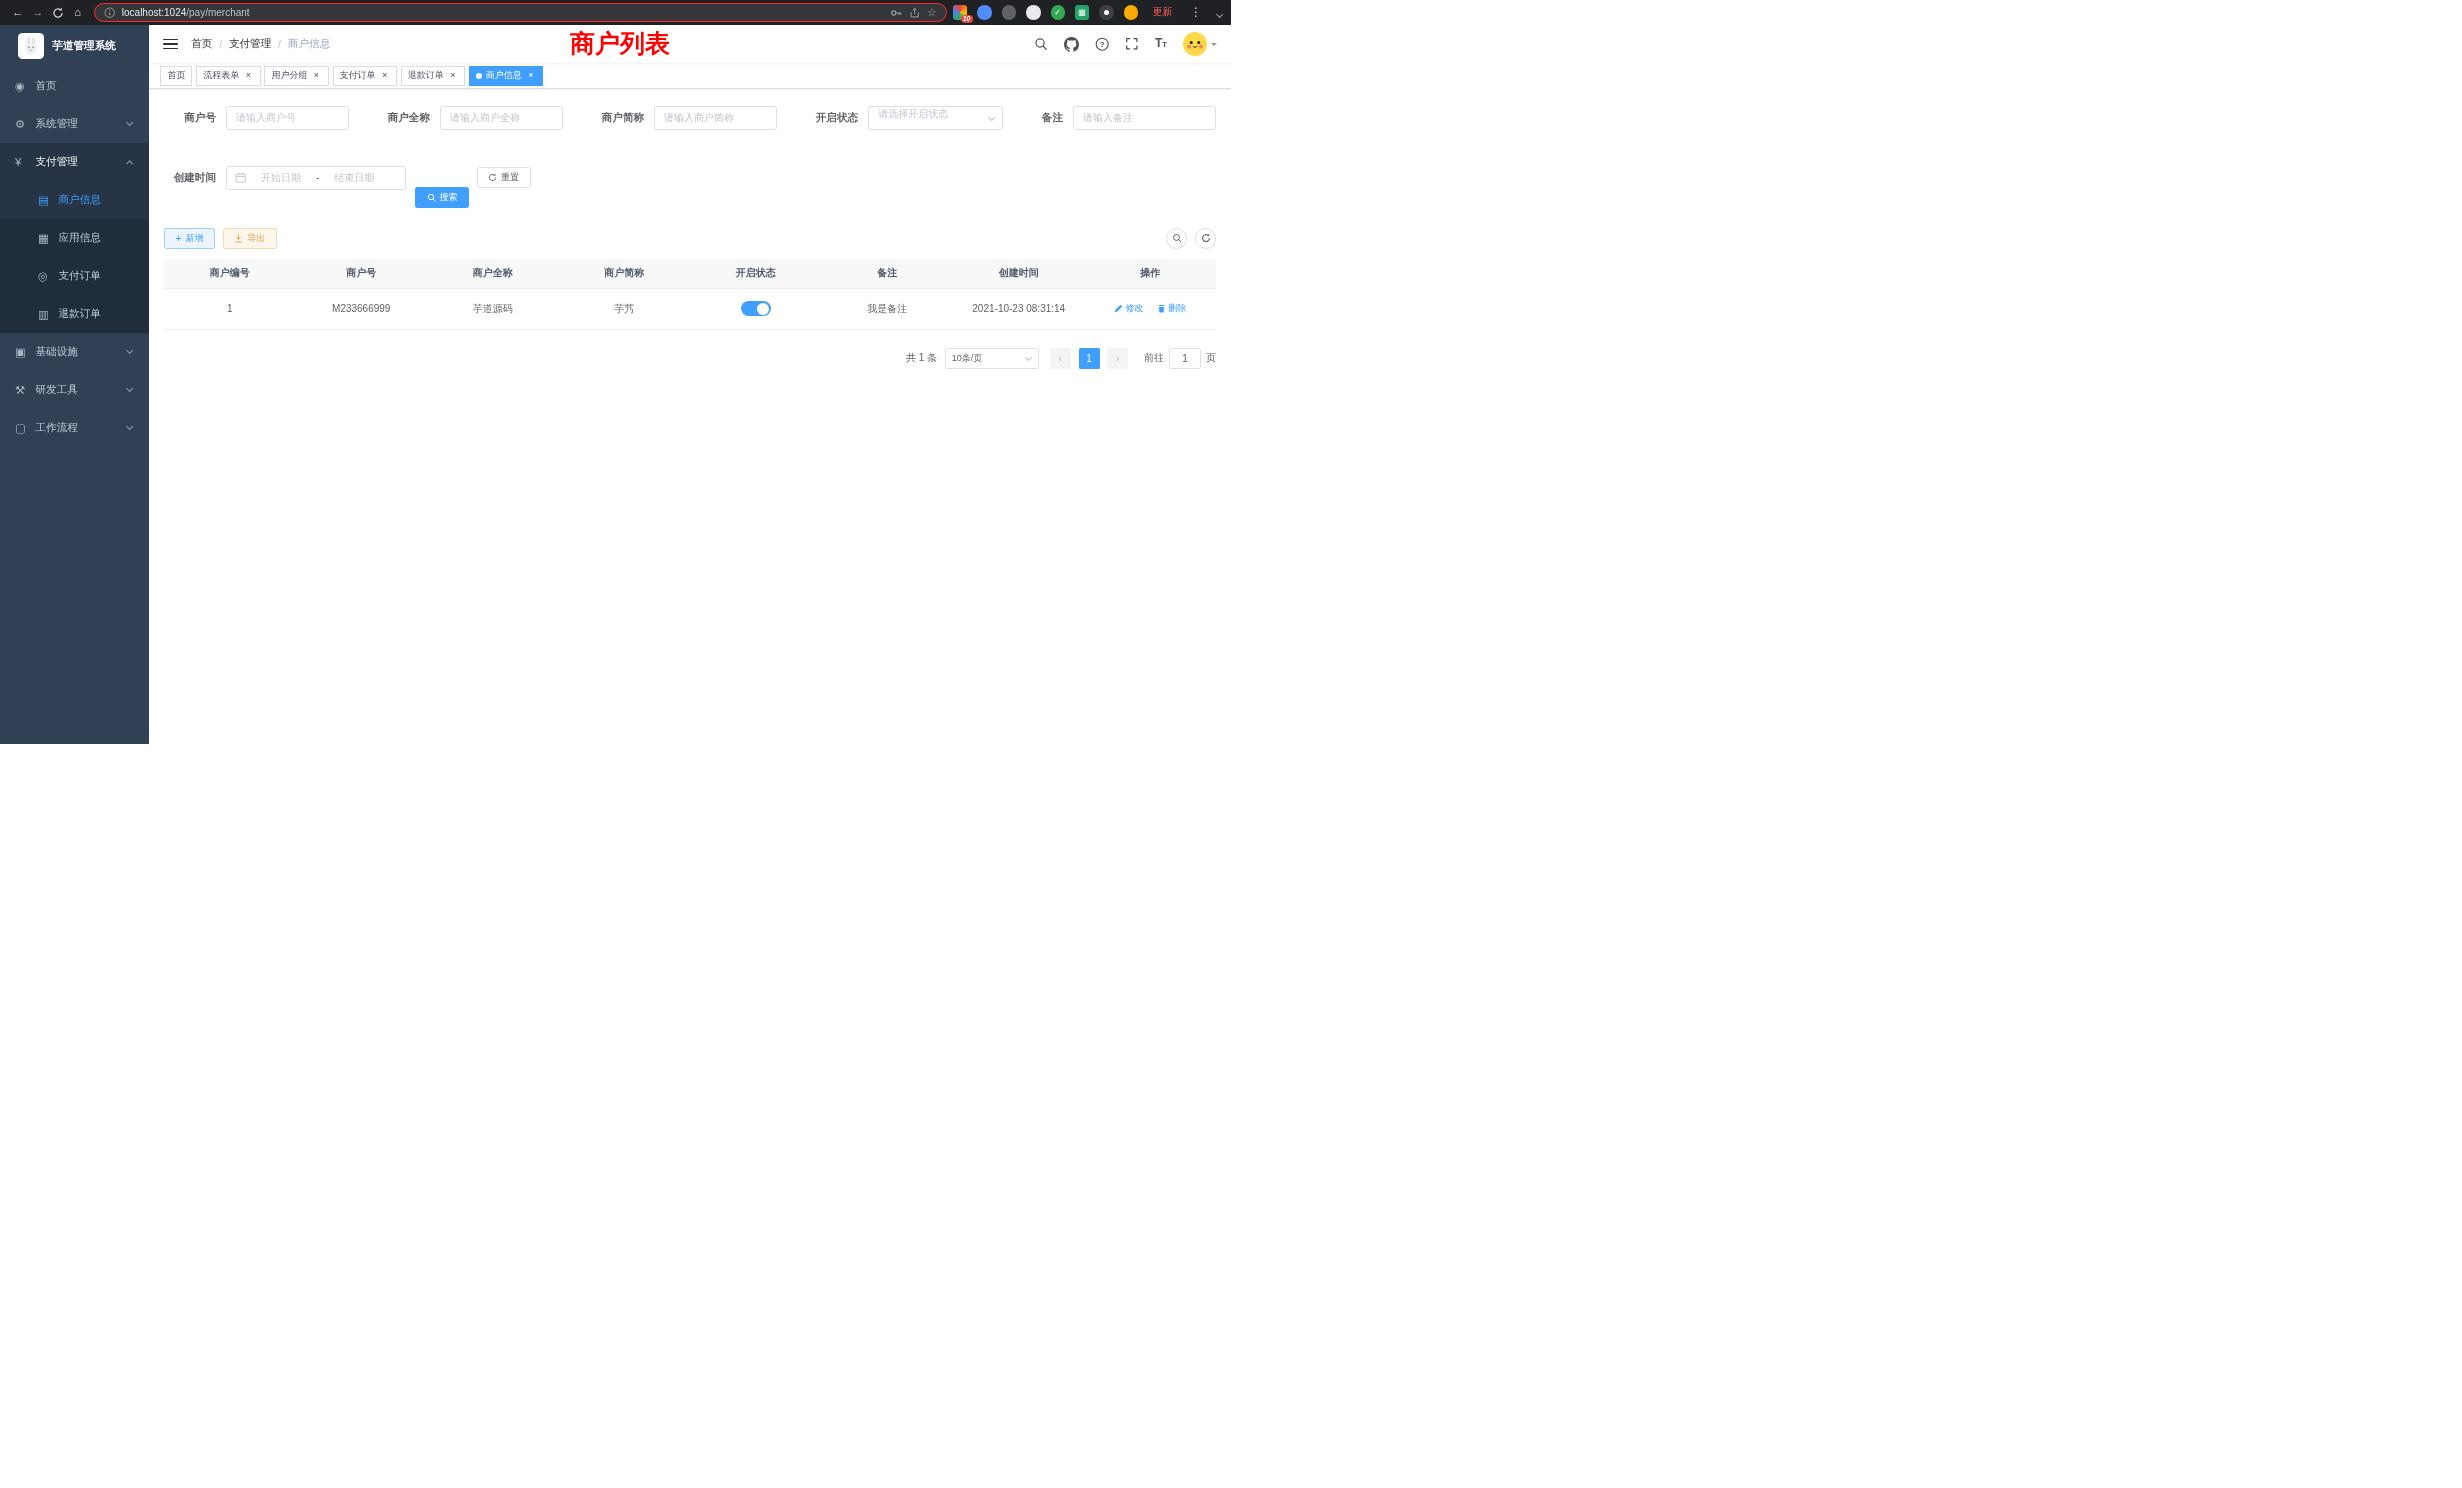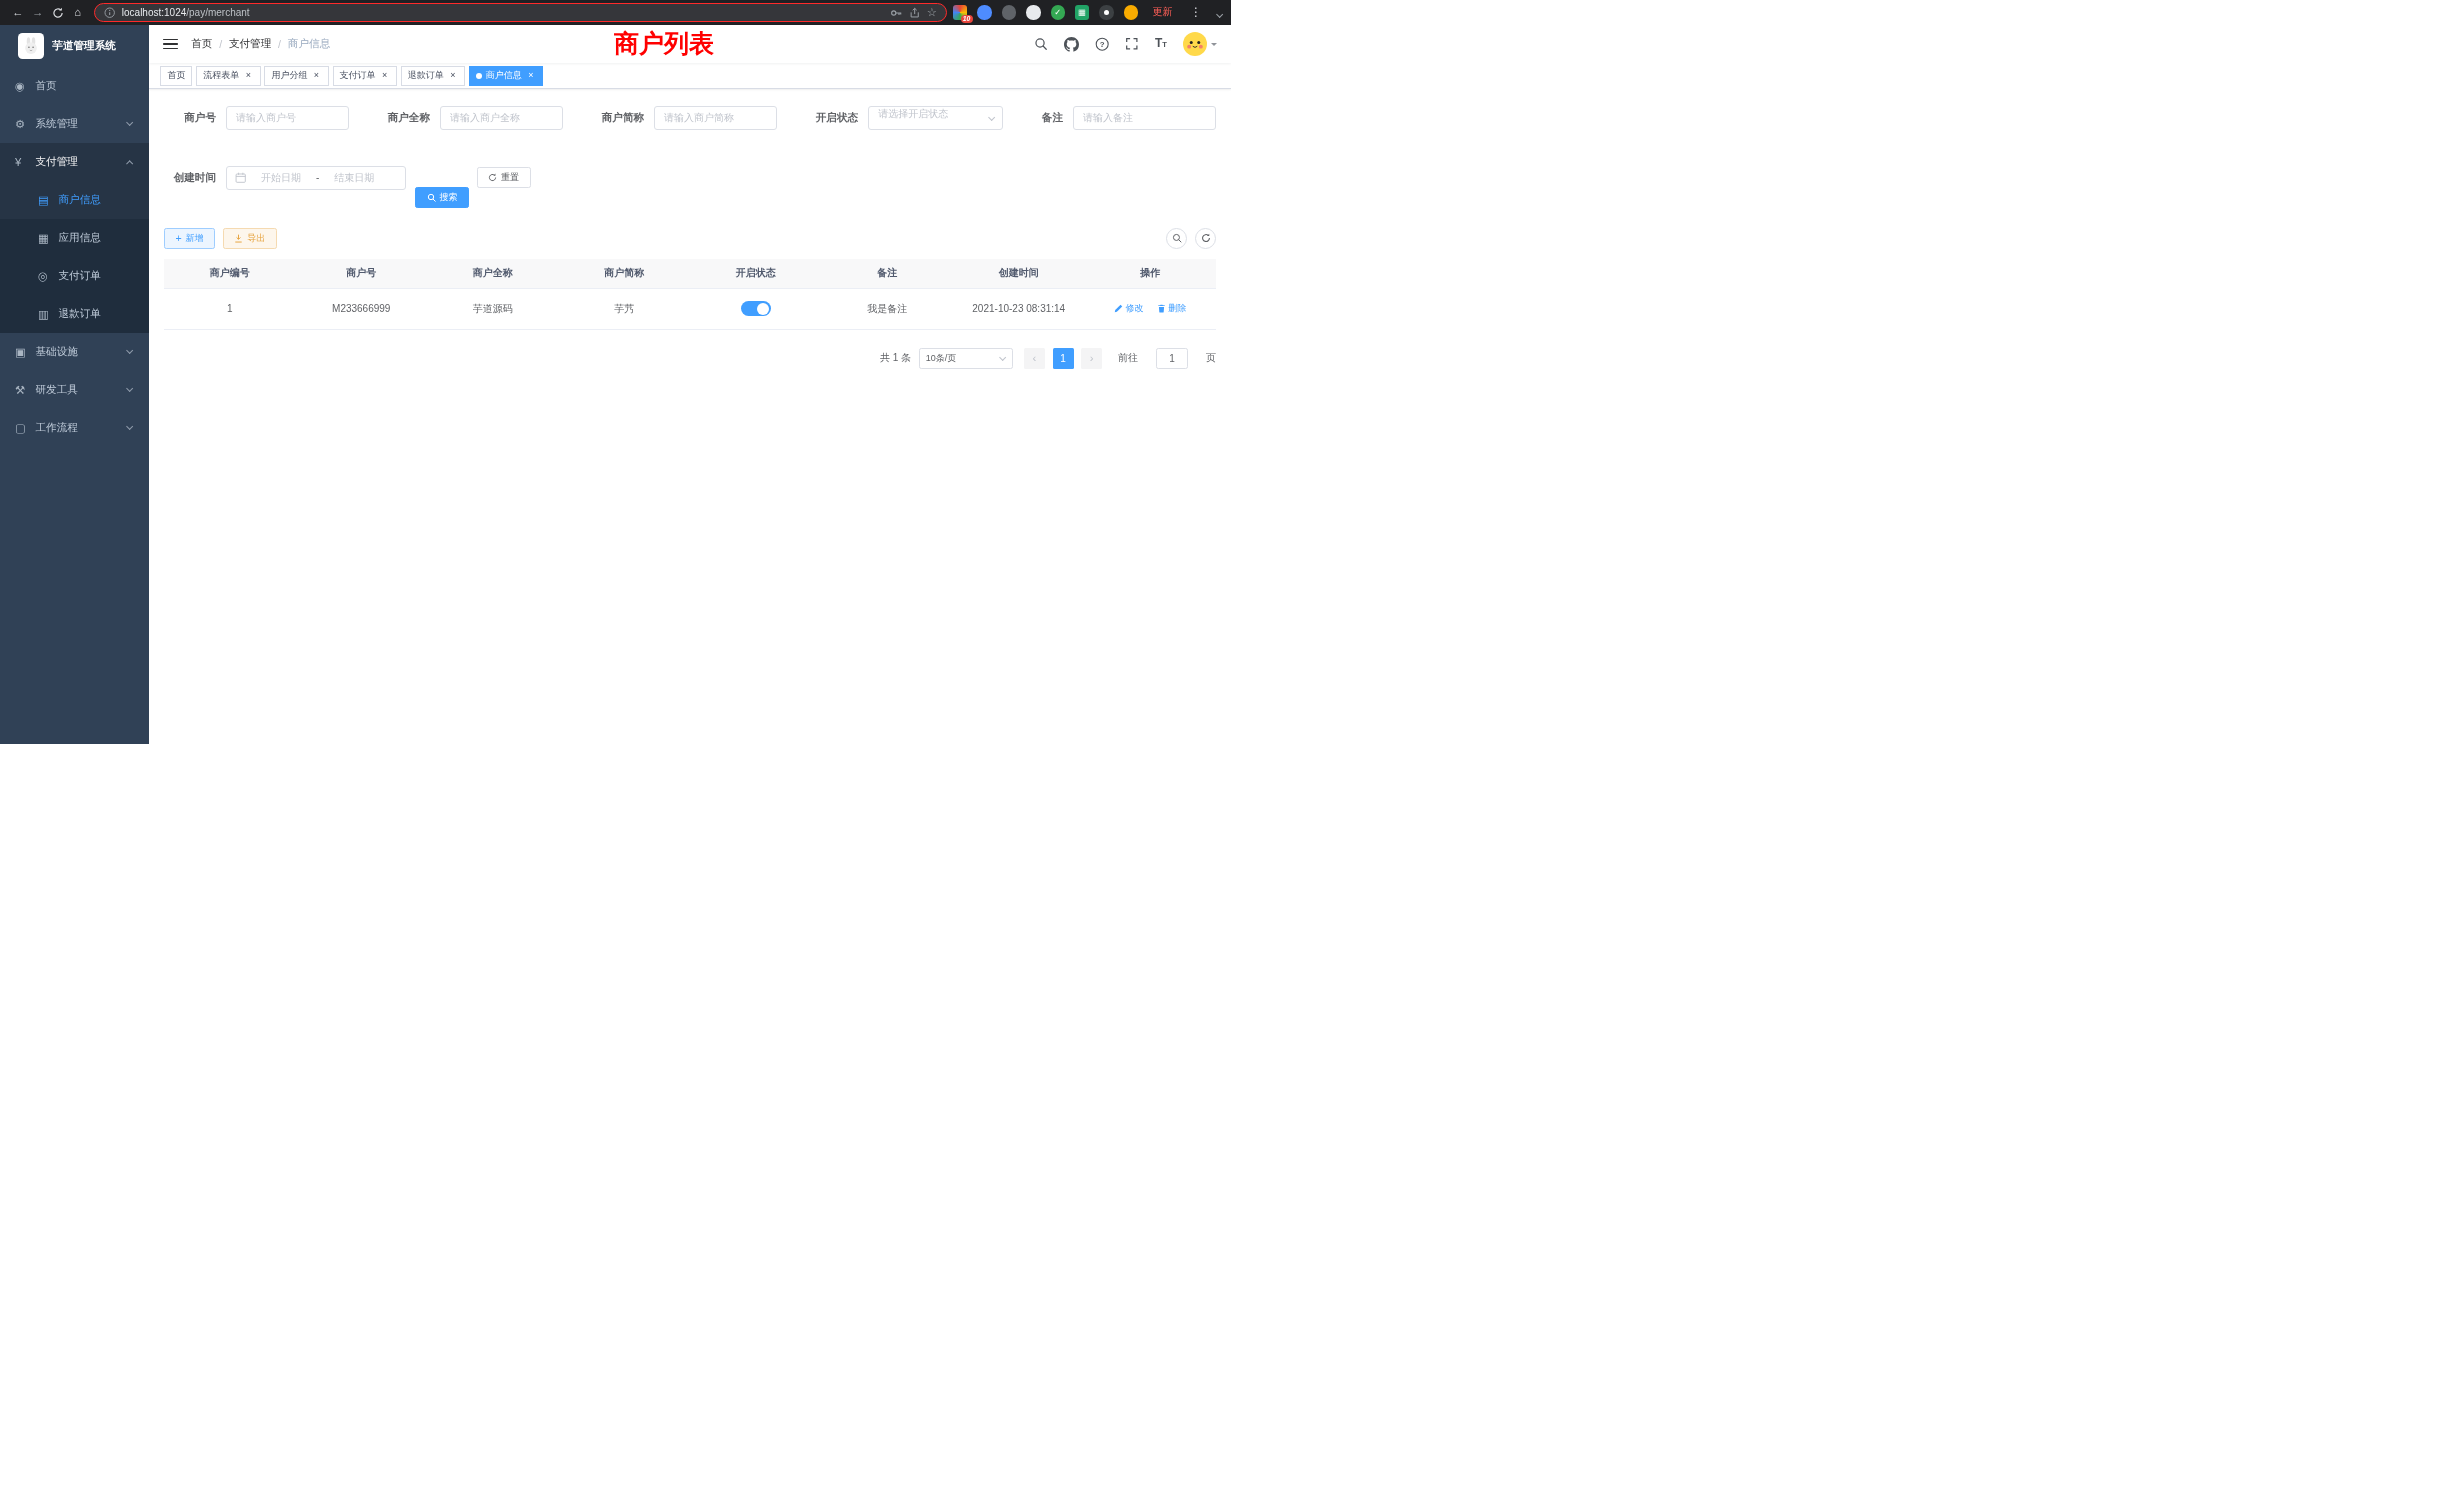--- a/index.html
+++ b/index.html
@@ -139,27 +139,27 @@
   
   .pager { display:flex; align-items:center; justify-content:flex-end; margin-top:18px; font-size:10px; color:#606266; }
   .pager .total { margin-right:7.6px; }
   .size-select { width:94px; height:21px; border:0.8px solid #dcdfe6; border-radius:2.3px; display:flex; align-items:center;
     padding:0 18px 0 6px; position:relative; font-size:9px; color:#606266; cursor:pointer; margin-right:7.6px; background:#fff; }
   .size-select .sel-caret { top:6.8px; right:6.8px; }
   .pbtn { min-width:21px; height:21px; border-radius:1.5px; background:#f4f4f5; color:#c0c4cc; display:flex;
     align-items:center; justify-content:center; font-size:11.4px; cursor:pointer; margin:0 3.8px; }
   .pnum { min-width:21px; height:21px; border-radius:1.5px; background:#409eff; color:#fff; display:flex;
     align-items:center; justify-content:center; font-size:10px; cursor:pointer; margin:0 3.8px; }
-  .goto { display:flex; align-items:center; gap:18px; margin-left:12px; }
+  .goto { display:flex; align-items:center; gap:5px; margin-left:12px; }
   .goto input { width:32px; height:21px; border:0.8px solid #dcdfe6; border-radius:2.3px; text-align:center;
     font-size:10px; color:#606266; outline:none; font-family:inherit; }
 
   
   .annotation { position:absolute; top:27px; left:620px; transform:translateX(-50%); color:#ff0000;
-    font-size:25px; font-weight:600; z-index:10; pointer-events:none; white-space:nowrap;margin-left:44px; }
+    font-size:25px; font-weight:600; z-index:10; pointer-events:none; white-space:nowrap; }
 </style>
 </head>
 <body>
 
 <div class="chrome">
   <span class="cicon">←</span>
   <span class="cicon dim">→</span>
   <span class="cicon">
     <svg width="12" height="12" viewBox="0 0 16 16" fill="none">
         <path d="M13.5 8A5.5 5.5 0 1 1 11.6 3.9" stroke="currentColor" stroke-width="1.6"></path>

